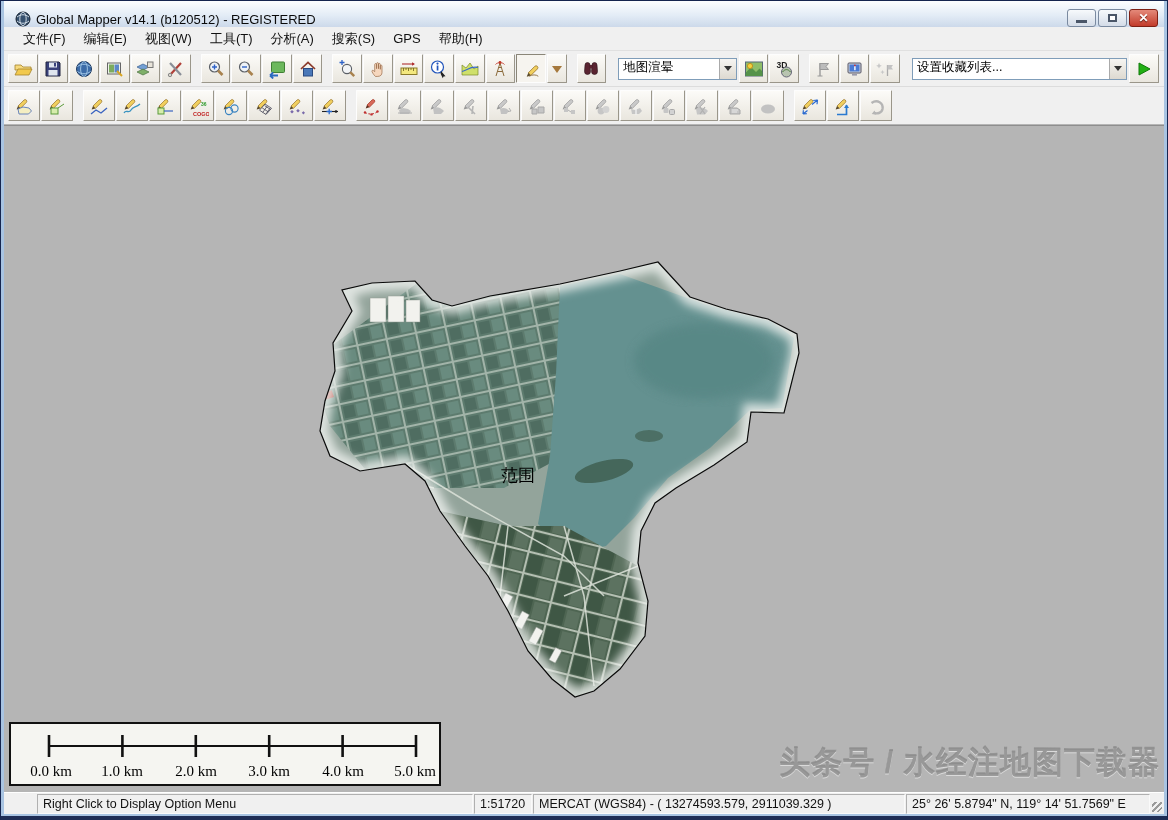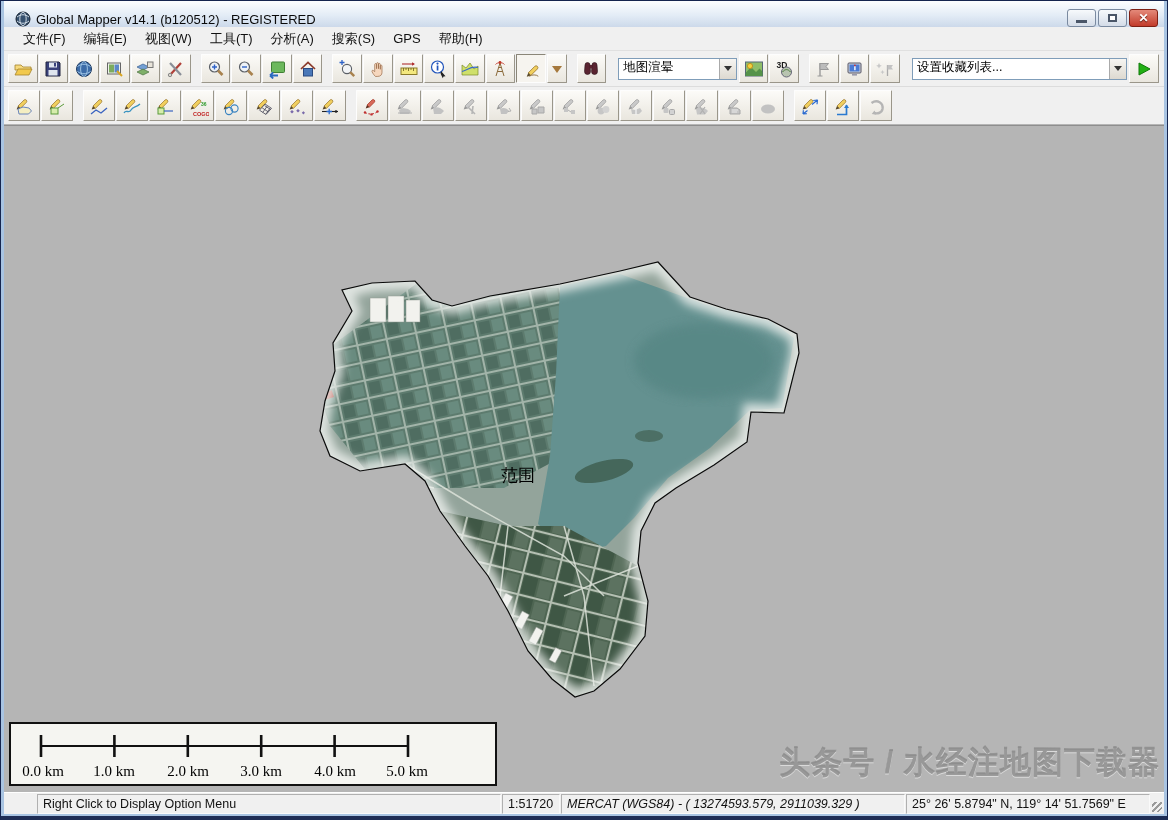--- a/index.html
+++ b/index.html
@@ -38,33 +38,33 @@
   .tbgap{width:9px;flex:0 0 auto;}
   .combo{height:22px;background:#fff;border:1px solid #7f9db9;display:flex;align-items:flex-start;margin:0 2px;}
   .combo .val{flex:1;font-size:12.5px;padding:0 4px;white-space:nowrap;overflow:hidden;color:#000;}
   .combo .cbtn{width:17px;height:100%;background:linear-gradient(#f6f5f2,#ddd9d0);
     border-left:1px solid #aaa;display:flex;align-items:center;justify-content:center;}
   .arr{width:0;height:0;border:4px solid transparent;border-top:5px solid #333;margin-top:4px;}
   .arr.tan{border-top-color:#a5783c;border-width:5px;border-top-width:7px;margin-top:6px;}
   
   .map{position:relative;flex:1;background:#b5b5b5;overflow:hidden;border-top:1px solid #8e8e8e;}
   .map svg.canvas{position:absolute;left:0;top:0;}
-  .scalebar{position:absolute;left:5px;top:596px;width:488px;height:64px;
-    background:#f5f5f1;border:2px solid #111;}
+  .scalebar{position:absolute;left:5px;top:596px;width:432px;height:64px;
+    background:#f5f5f1;border:2px solid #111;padding-left:8px;}
   .watermark{position:absolute;right:4px;bottom:8px;z-index:60;font-size:31px;font-weight:bold;
     color:rgba(140,140,140,0.82);letter-spacing:1px;white-space:nowrap;
     text-shadow:0 1px 0 rgba(255,255,255,0.5), 0 -1px 0 rgba(90,90,90,0.35);}
   
   .statusbar{height:22px;background:#f0f0f0;display:flex;align-items:stretch;
     border-top:1px solid #fff;font-size:12.5px;color:#111;padding-left:32px;}
   .sb{display:flex;align-items:center;padding:0 5px;border:1px solid;
     border-color:#b0b0b0 #fafafa #fafafa #b0b0b0;margin:1px 0 0 1px;white-space:nowrap;overflow:hidden;}
   .sb.hint{flex:1;}
   .sb.scale{width:58px;flex:0 0 auto;}
-  .sb.proj{width:344px;flex:0 0 auto;font-style:italic;}
+  .sb.proj{width:372px;flex:0 0 auto;}
   .sb.coord{width:244px;flex:0 0 auto;}
   .grip{width:14px;flex:0 0 auto;position:relative;}
   .grip span{position:absolute;right:2px;bottom:2px;width:10px;height:10px;
     background:repeating-linear-gradient(135deg,transparent 0 2px,#9a9a9a 2px 4px);}
 </style>
 </head>
 <body>
 
 <svg width="0" height="0" style="position:absolute">
   <defs>

